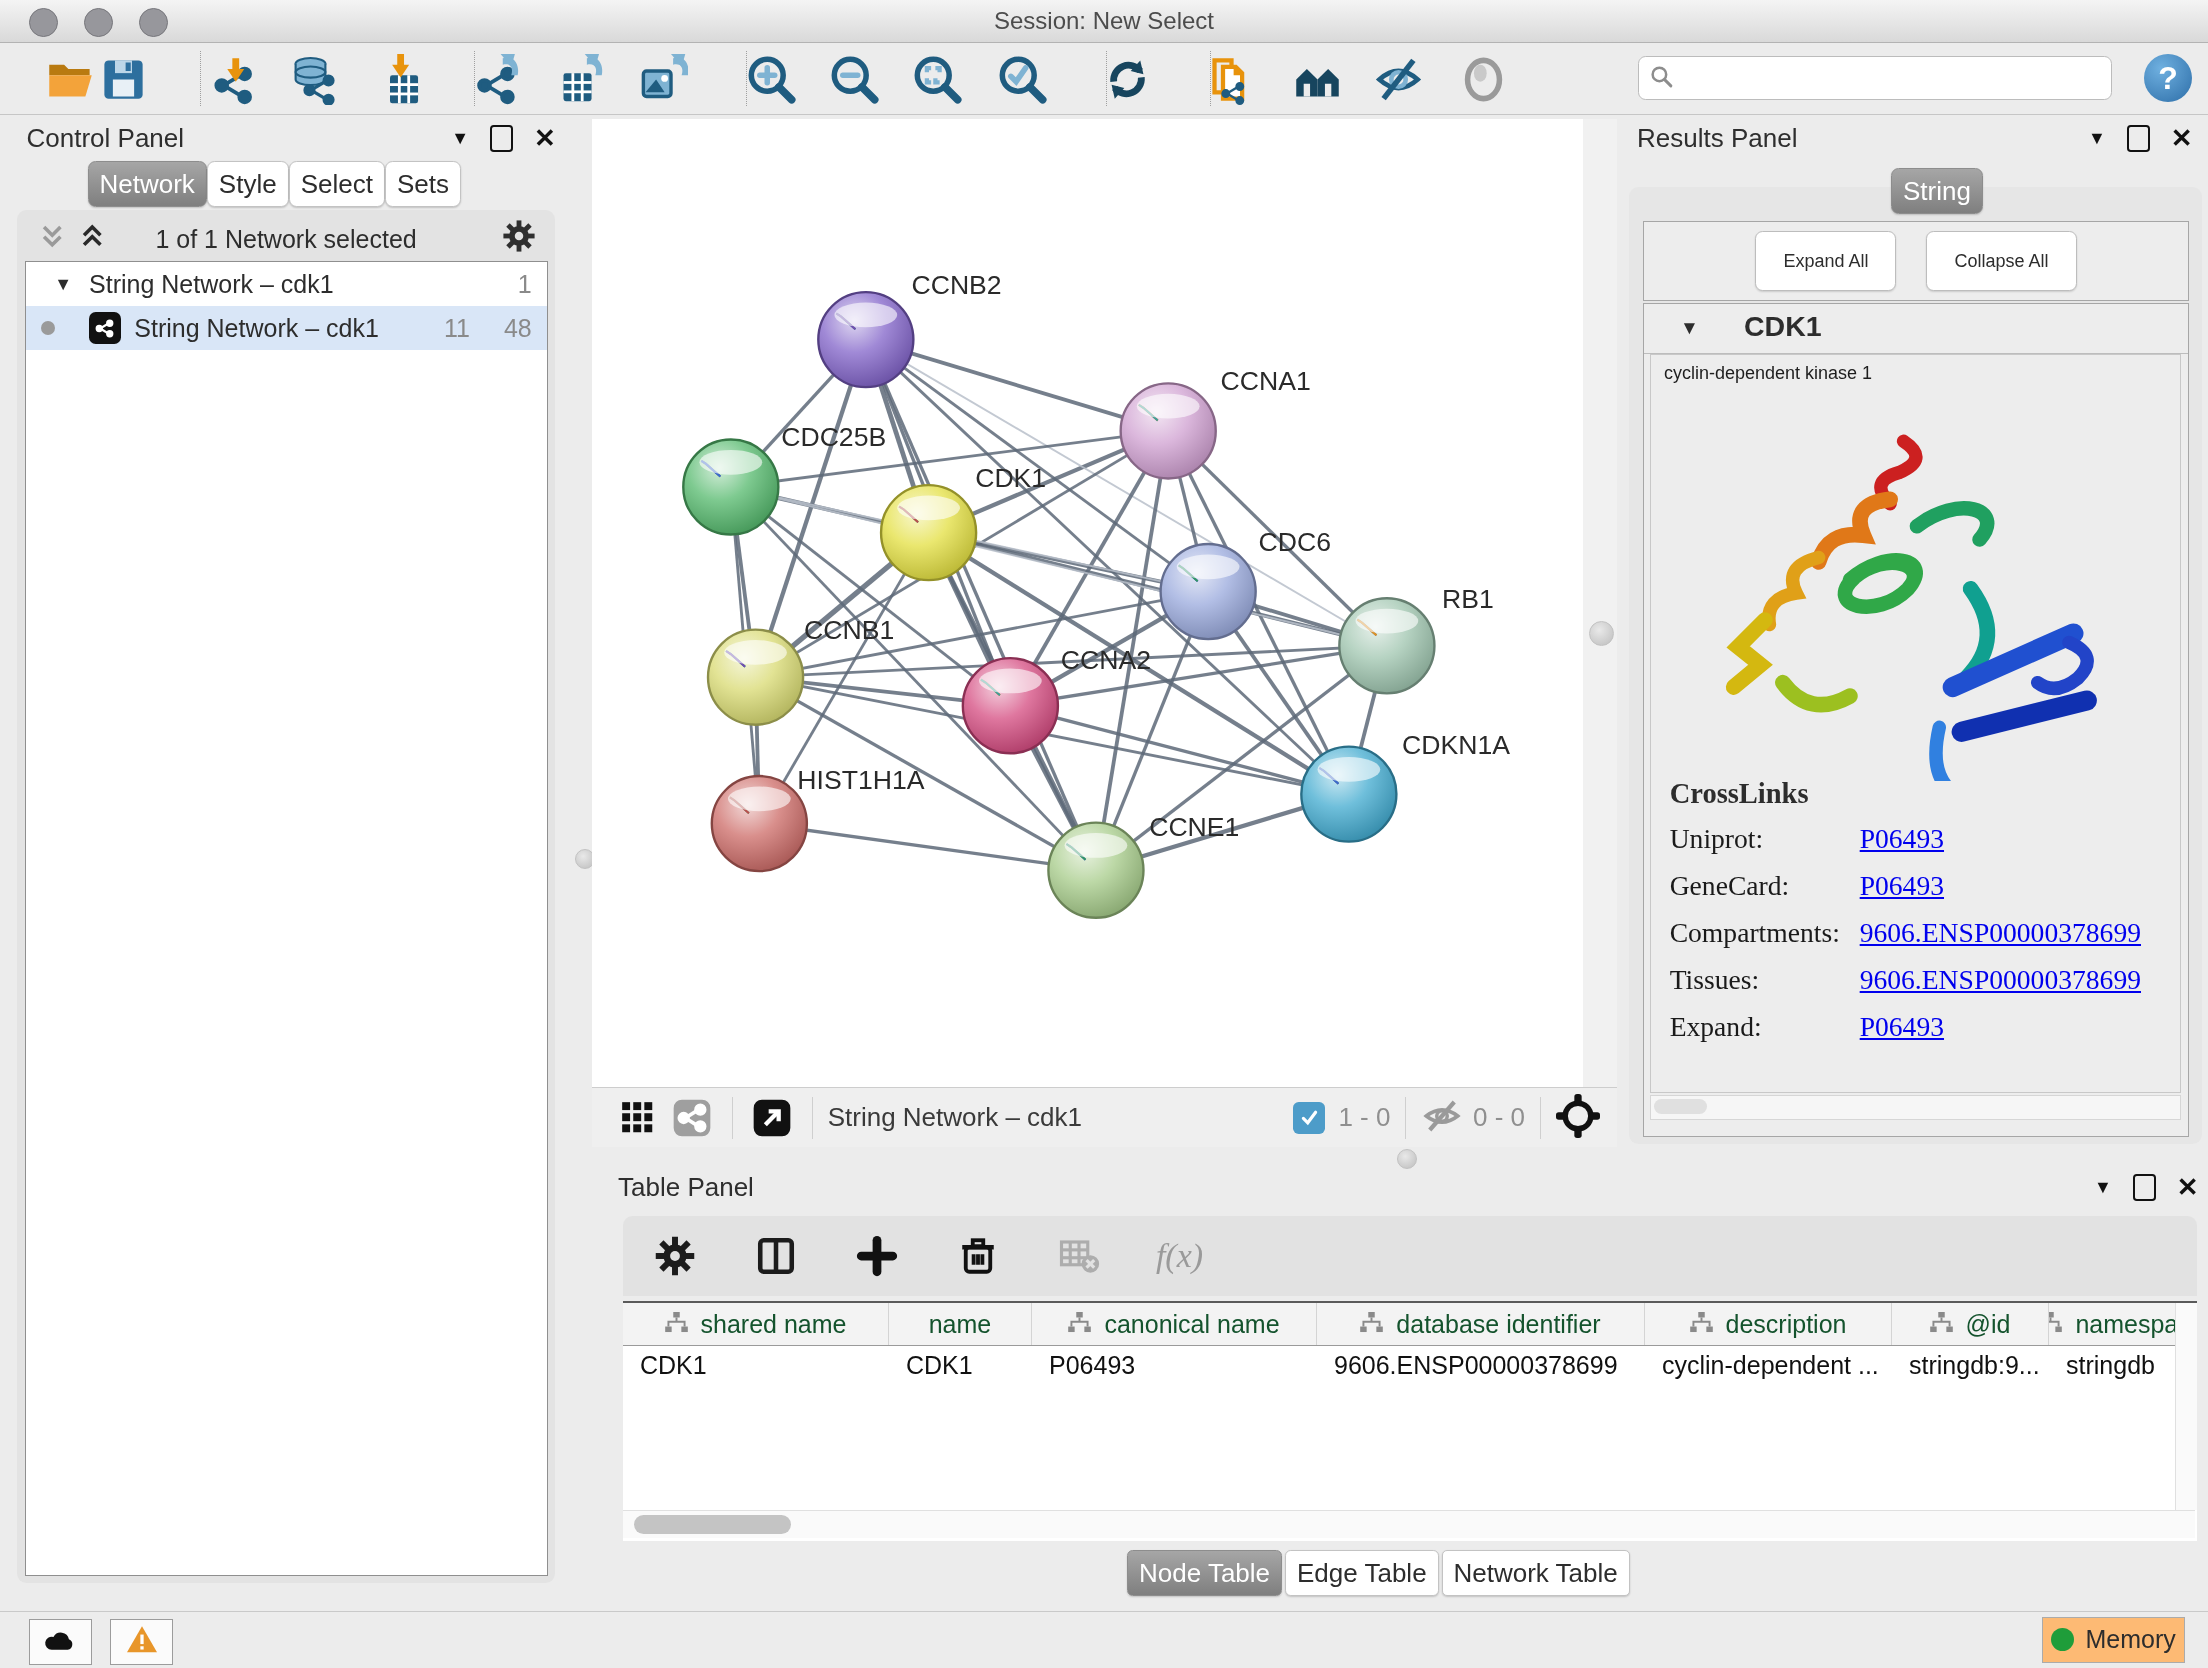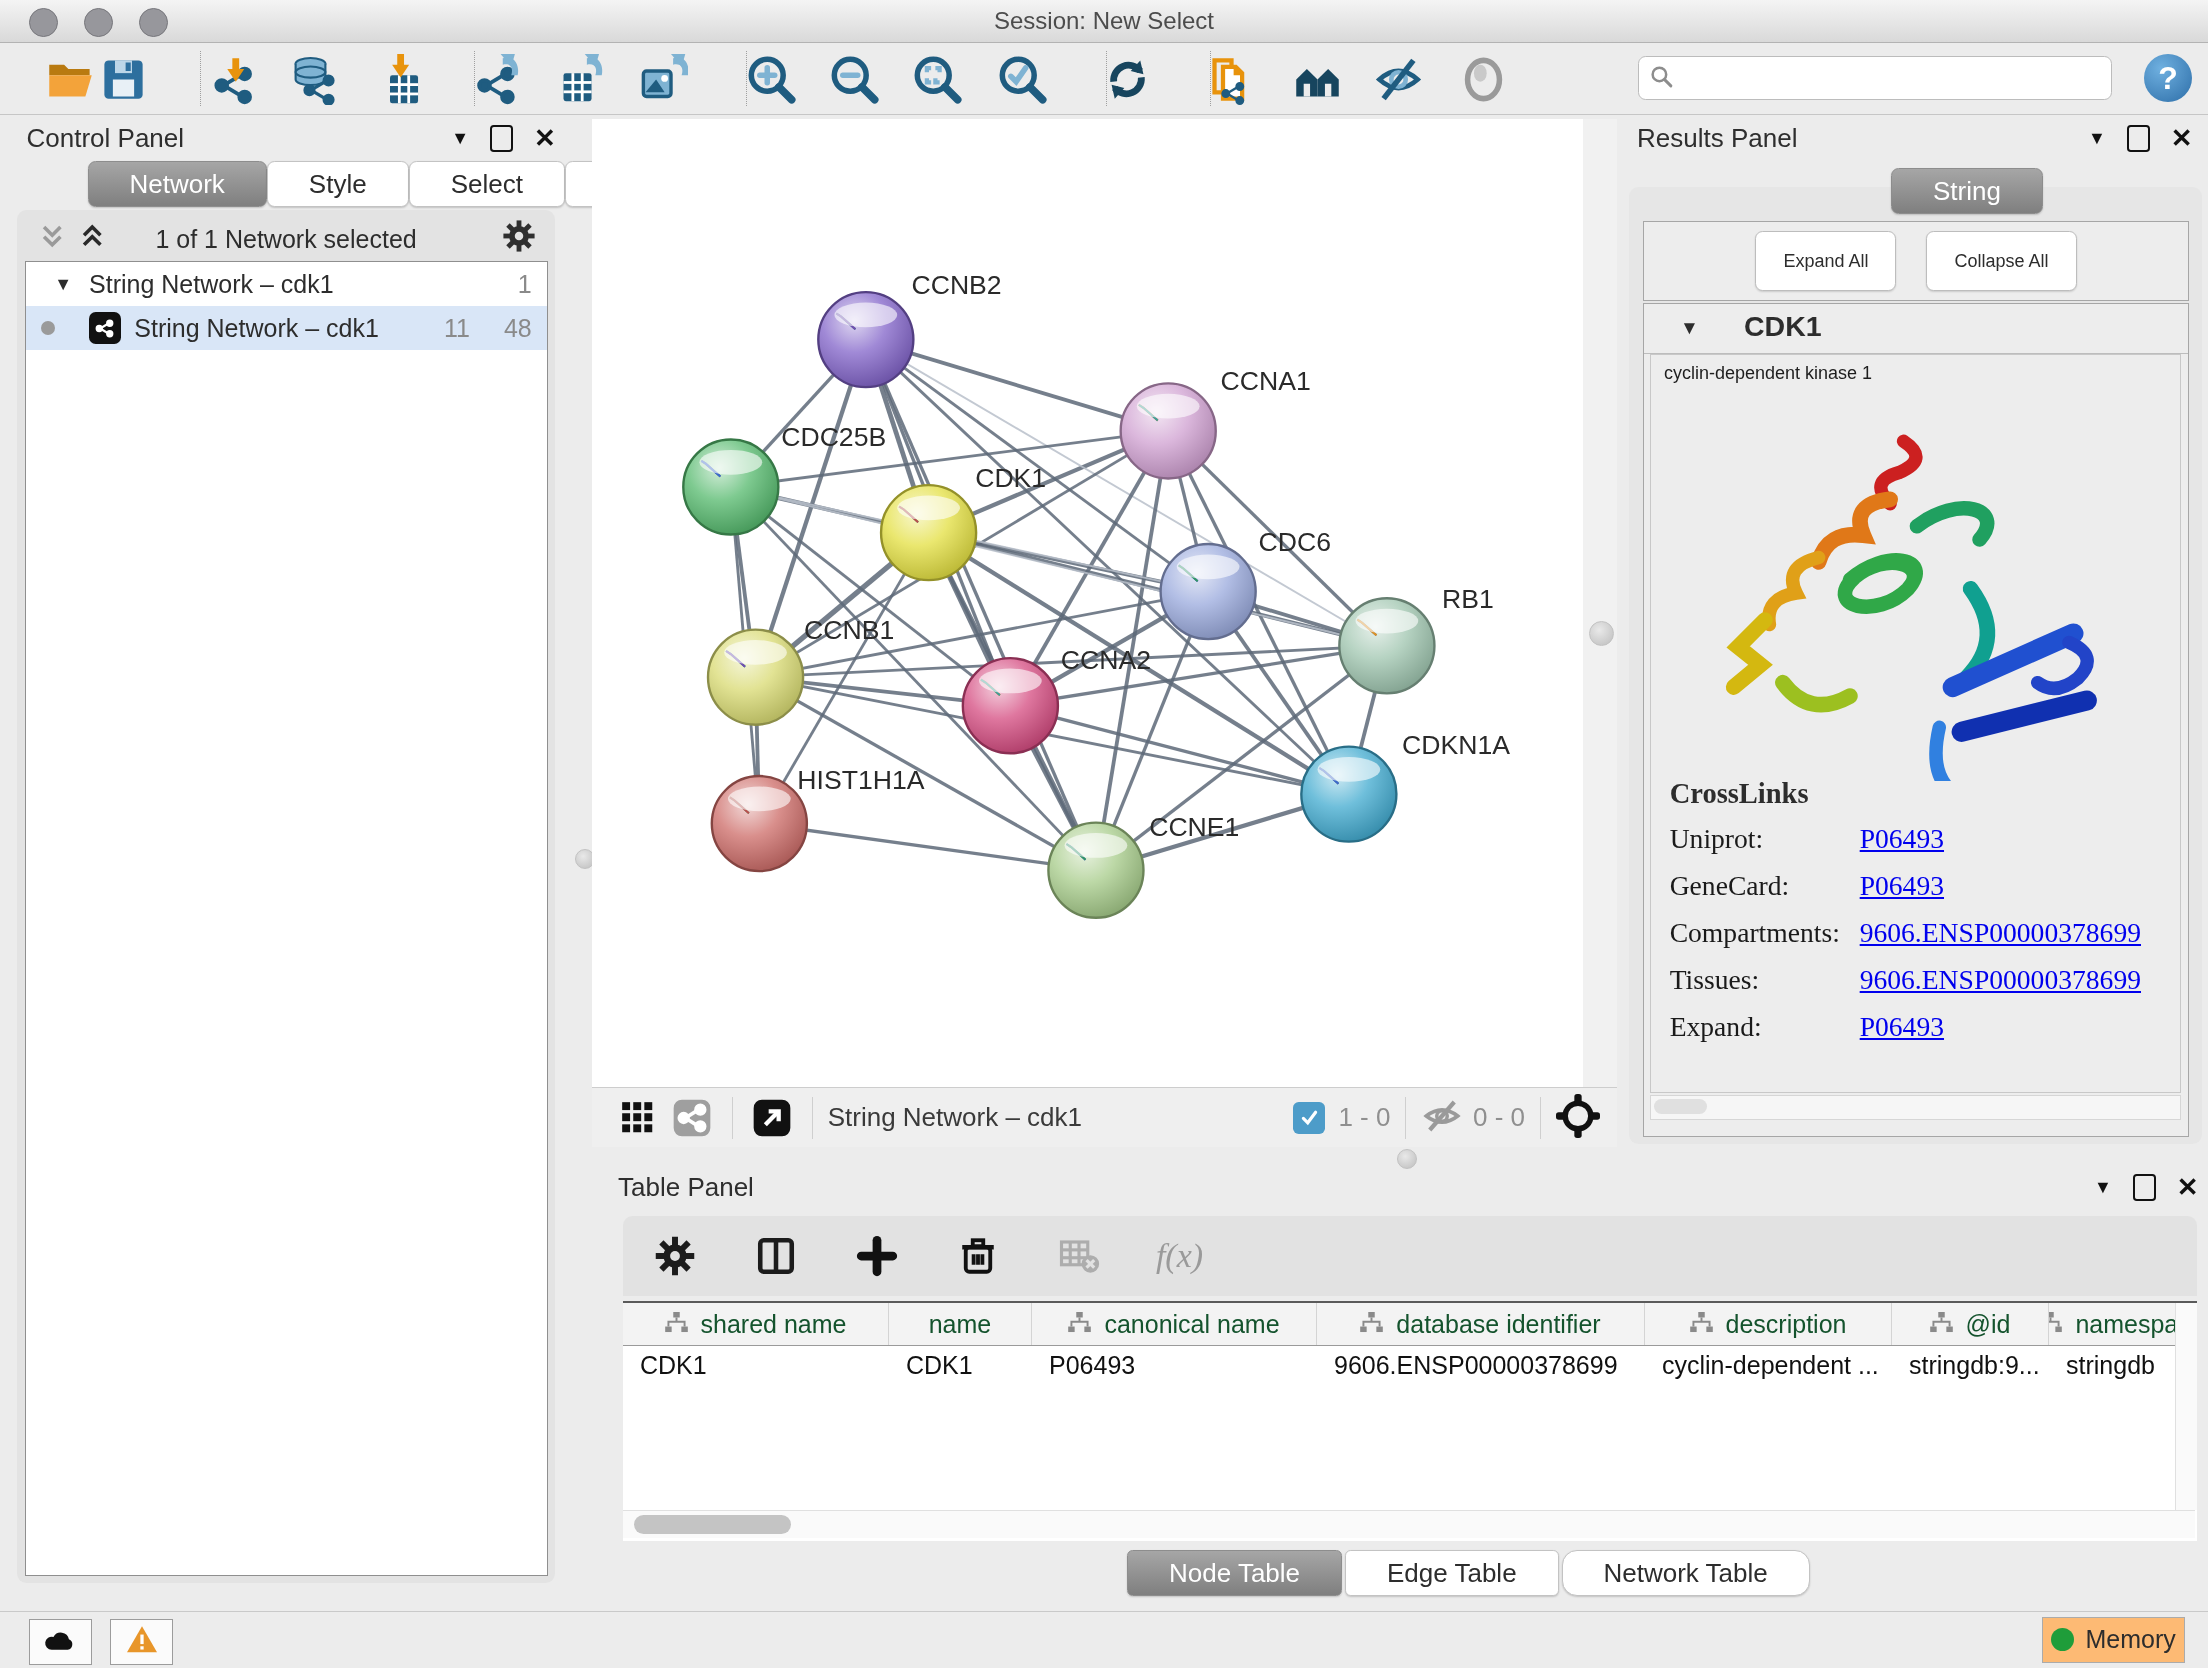--- a/index.html
+++ b/index.html
@@ -25,21 +25,21 @@
     font-family:"Liberation Sans",sans-serif;}
   #help-btn{position:absolute;left:2144px;top:11.4px;width:48px;height:48px;border-radius:50%;
     background:radial-gradient(circle at 35% 30%,#6fb0e0,#2d6ea8);color:#fff;font-size:32px;
     font-weight:bold;display:flex;align-items:center;justify-content:center;cursor:pointer;}
   
   .panel-title{font-size:26px;color:#2e2e2e;}
   .panel-ctrls{position:absolute;display:flex;align-items:center;gap:21px;}
   .ctrl-tri{font-size:18px;color:#111;}
   .ctrl-box{width:19px;height:23px;border:2.9px solid #111;border-radius:3.8px;}
   .ctrl-x{font-size:26px;font-weight:bold;color:#111;line-height:1;}
-  .tab-btn{height:44px;padding:0 41px;background:#fff;border:1px solid #c3c3c3;
+  .tab-btn{height:44px;padding:0 11px;background:#fff;border:1px solid #c3c3c3;
     border-radius:7.6px;font-size:26px;display:flex;align-items:center;justify-content:center;
     box-shadow:0 1px 1.9px rgba(0,0,0,.18);cursor:pointer;white-space:nowrap;}
   .tab-btn.sel{background:linear-gradient(#a6a6a6,#7f7f7f);color:#fff;border-color:#8d8d8d;}
   
   #control-panel{left:9.5px;top:119px;width:554px;height:1468px;}
   #cp-tabs{position:absolute;left:78px;top:42px;display:flex;}
   #cp-body{position:absolute;left:7.6px;top:91px;width:538px;height:1373px;background:#e3e3e3;
     border-radius:9.5px;}
   #cp-selrow{position:absolute;left:0;top:7.6px;width:100%;height:42px;}
   #cp-list{position:absolute;left:7.6px;top:51px;width:521px;height:1313px;background:#fff;
@@ -919,21 +919,21 @@
           <div class="td" style="width:147px">stringdb</div>
         </div>
       <div id="tp-hscroll">
         <div id="tp-hthumb"></div>
       </div>
       <div id="tp-vscroll"></div>
     </div>
     <div id="bottom-tabs">
         <div class="tab-btn sel" style="border-radius:5.7px;margin-right:2.9px">Node Table</div>
         <div class="tab-btn" style="border-radius:5.7px;margin-right:2.9px">Edge Table</div>
-        <div class="tab-btn" style="border-radius:15px;margin-right:0">Network Table</div>
+        <div class="tab-btn" style="border-radius:5px;margin-right:0">Network Table</div>
       </div>
   </div>
 
   <div id="divider-bottom" class="abs"></div>
   <div id="statusbar" class="abs">
     <div class="sb-btn" style="left:28.5px">
       <span>
         <svg width="38" height="28.5" viewBox="0 0 32 22">
             <path d="M9,19 a5.5,5.5 0 1 1 1.5,-10.8 a7,7 0 0 1 13,2 a4.6,4.6 0 0 1 -1,8.8 Z" fill="#111"></path>
           </svg>

